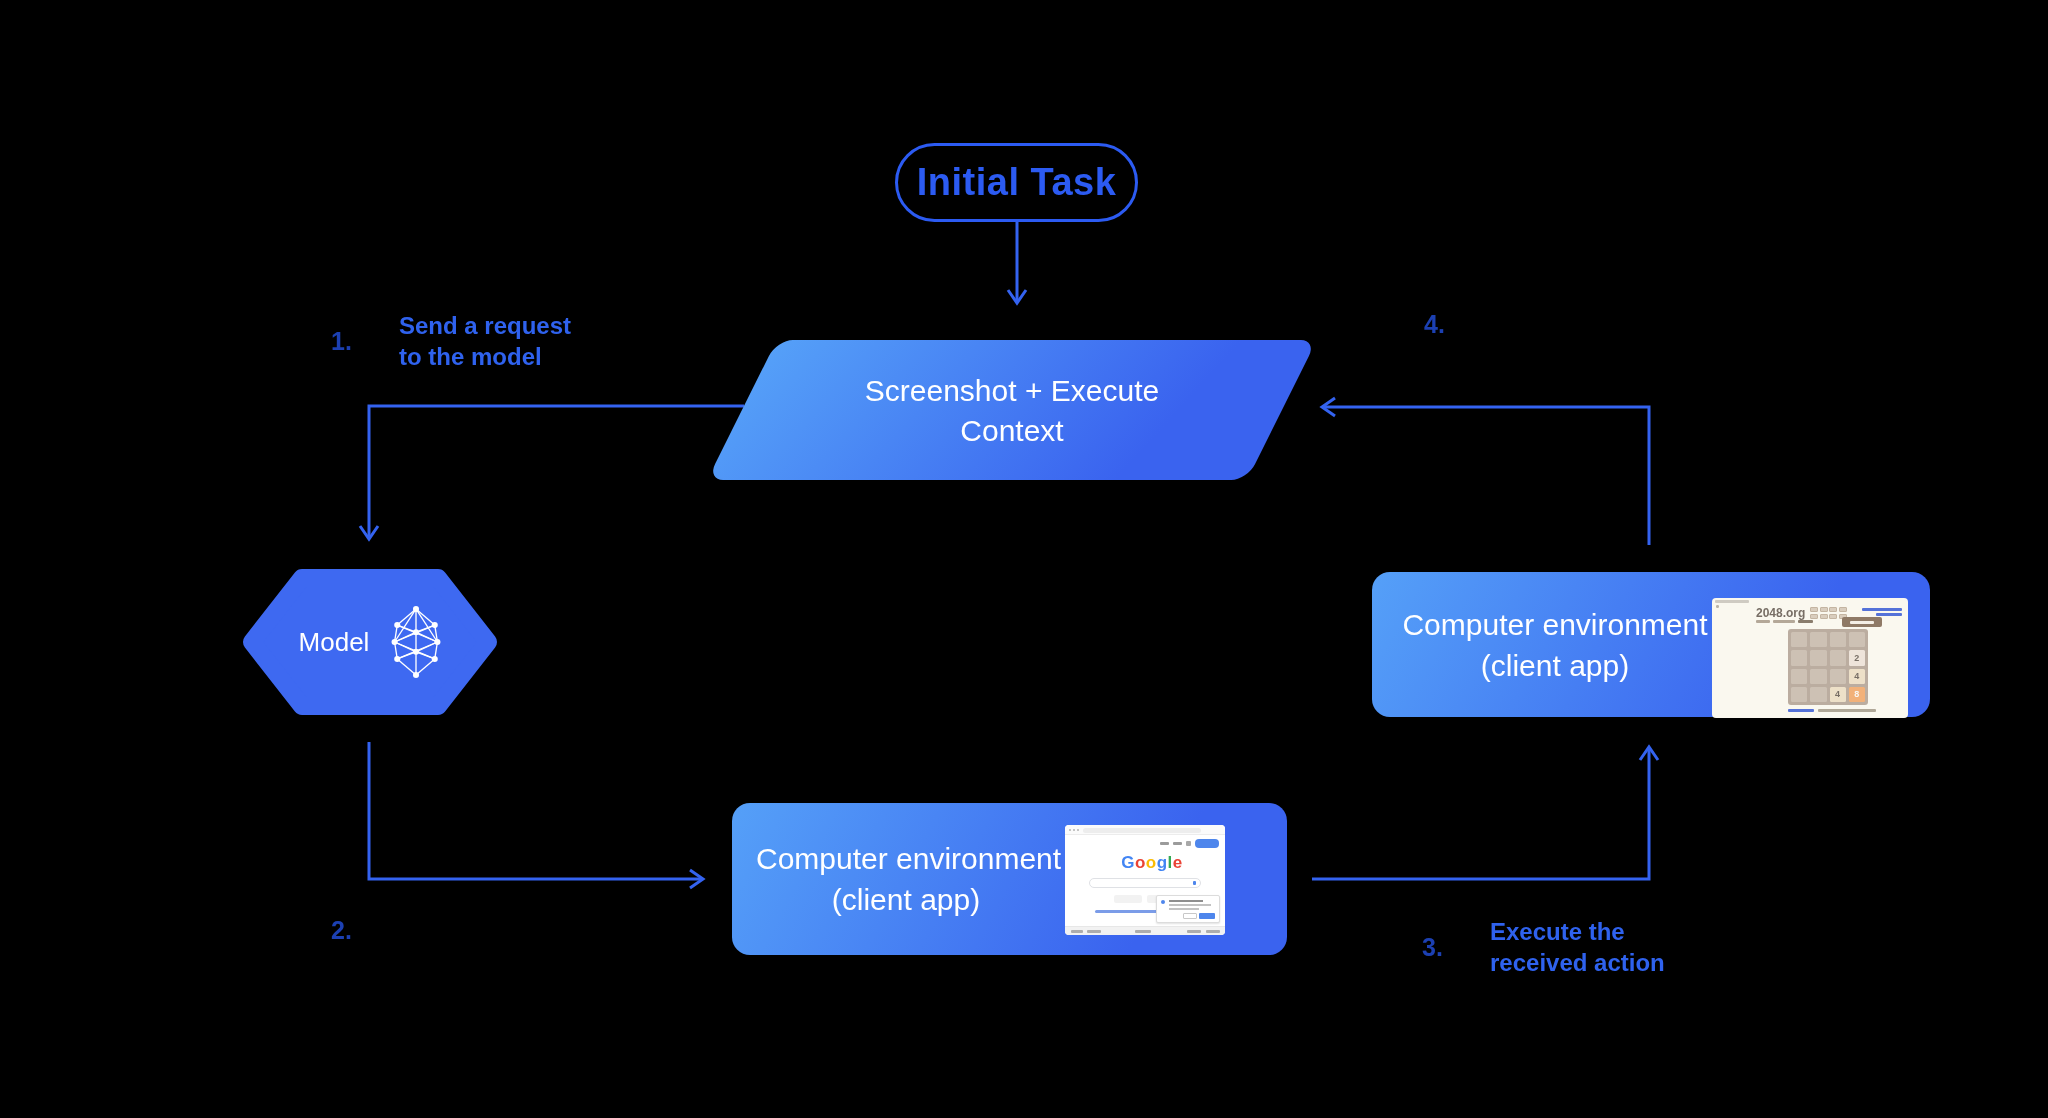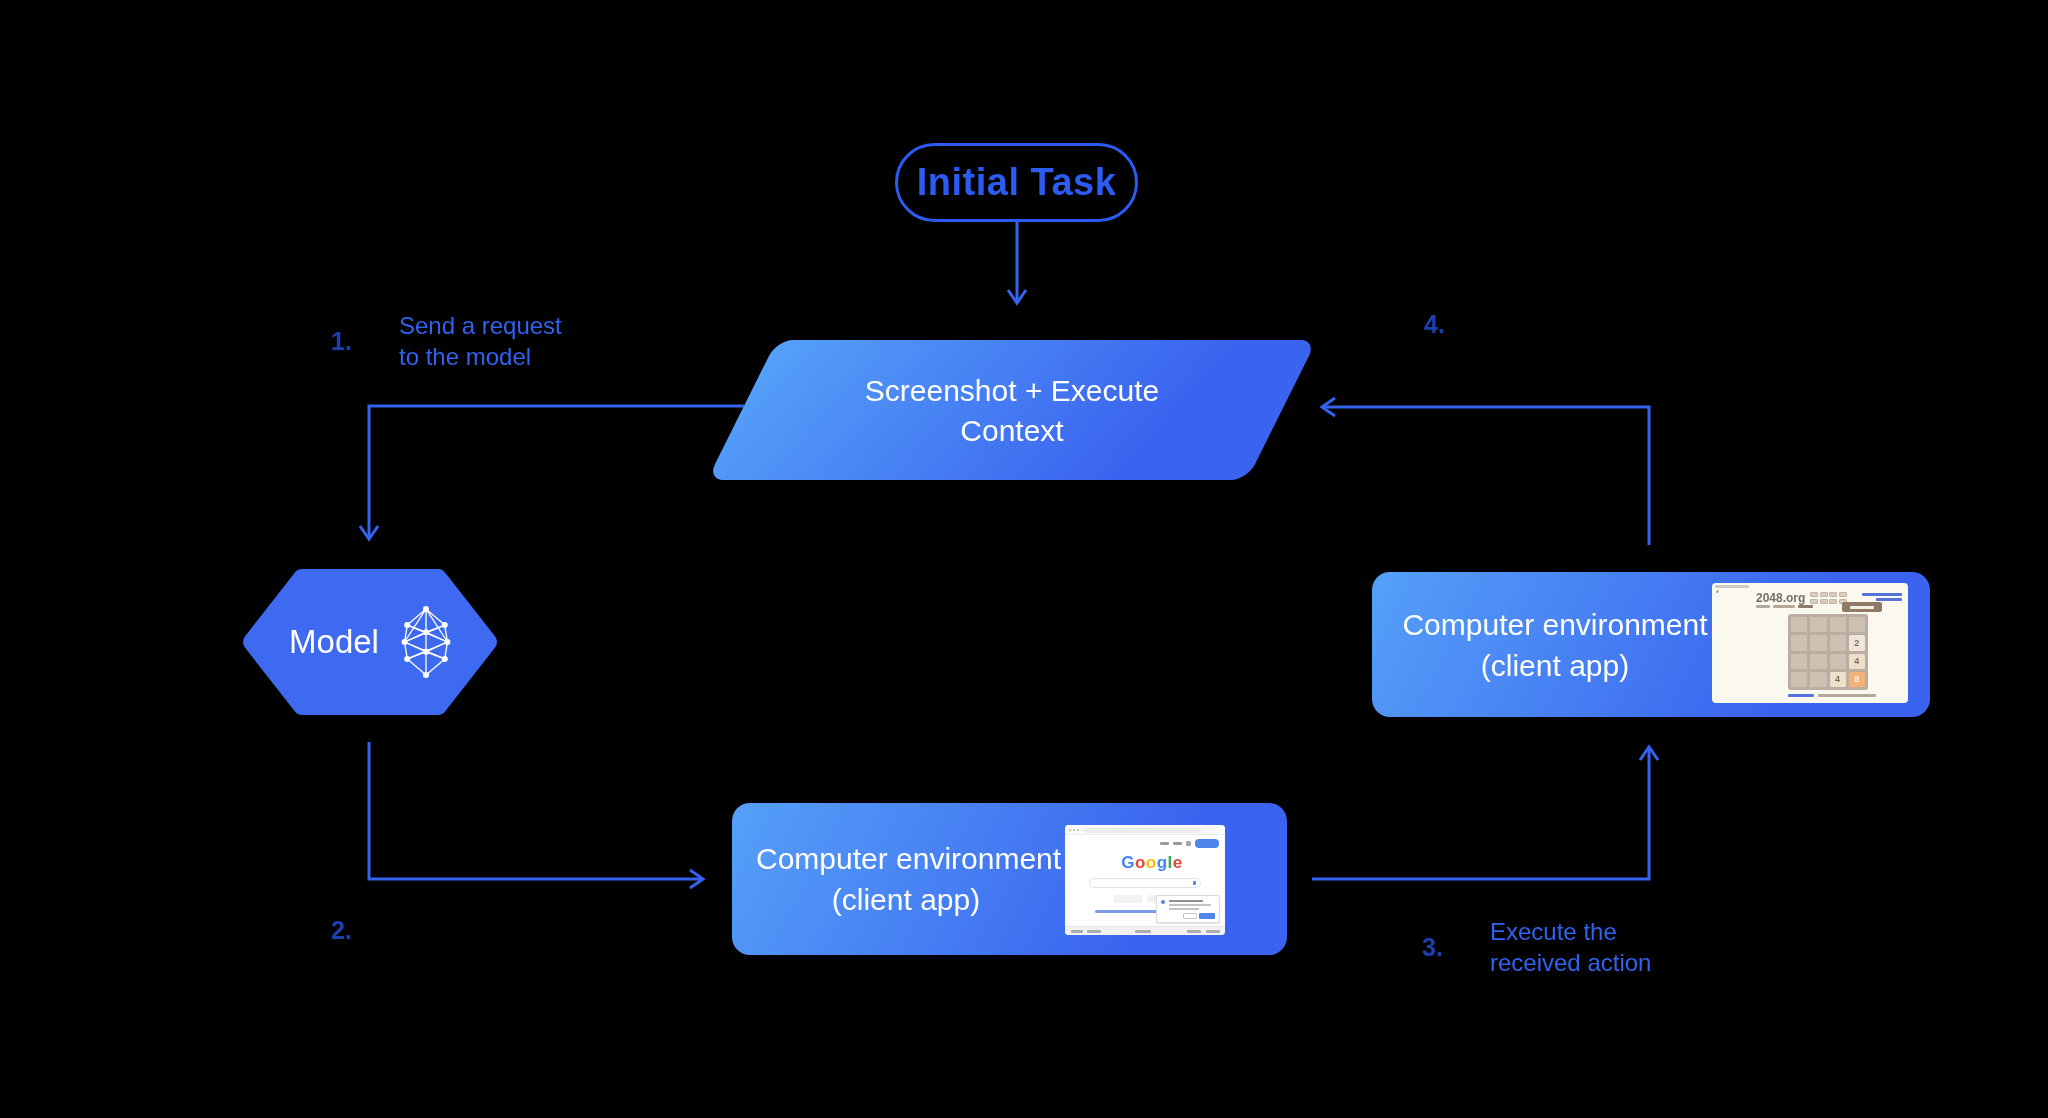--- a/index.html
+++ b/index.html
@@ -34,29 +34,29 @@
     text-align:center; color:#fff; font-size:30px; line-height:40px;
     display:flex; flex-direction:column;
   }
 
   
   .hexagon { position:absolute; left:238px; top:566px; width:264px; height:152px; }
   .hexagon polygon { fill:var(--model-fill,#3e69f1); stroke:var(--model-fill,#3e69f1); stroke-width:18; stroke-linejoin:round; }
   .model-content {
     position:absolute; left:238px; top:566px; width:264px; height:152px;
     display:flex; align-items:center; justify-content:center; gap:22px;
-    color:#fff; font-size:33px;
+    color:#fff; font-size:26px;
   }
   .net-icon line { stroke:#fff; stroke-width:1.5; }
   .net-icon circle { fill:#fff; }
 
   
   .step { position:absolute; display:flex; align-items:center; }
   .step-num { font-size:25px; font-weight:700; color:var(--step-number-blue,#1c40b2); width:68px; }
-  .step-text { display:flex; flex-direction:column; font-size:24px; font-weight:400;
+  .step-text { display:flex; flex-direction:column; font-size:24px; font-weight:700;
                color:var(--step-text-blue,#2f62ee); line-height:31px; }
   .ln { white-space:nowrap; }
   .step-1 { left:331px; top:310px; }
   .step-2 { left:331px; top:916px; }
   .step-3 { left:1422px; top:916px; }
   .step-4 { left:1424px; top:310px; }
 
   
   .env-box {
     position:absolute; border-radius:18px;
@@ -102,21 +102,21 @@
   .gm-dlg-b3 { position:absolute; left:12px; top:12px; width:30px; height:2px; background:#c2c2c2; }
   .gm-dlg-btn { position:absolute; bottom:3px; height:6px; border-radius:1px; }
   .gm-dlg-btn.outline { right:22px; width:14px; border:1px solid #c8c8c8; background:#fff; }
   .gm-dlg-btn.solid { right:4px; width:16px; background:#4e86ec; }
   .gm-footer { position:absolute; left:0; bottom:0; width:100%; height:9px; background:#f2f2f2; border-top:1px solid #e7e7e7; }
   .gm-footer .bar { position:absolute; top:3px; height:2.5px; background:#adadad; }
   .gm-f1{left:6px;width:12px;} .gm-f2{left:22px;width:14px;} .gm-f3{left:70px;width:16px;}
   .gm-f4{right:24px;width:14px;} .gm-f5{right:5px;width:14px;}
 
   
-  .mini-2048 { position:absolute; left:340px; top:11px; width:196px; height:120px;
+  .mini-2048 { position:absolute; left:340px; top:26px; width:196px; height:120px;
                background:#faf8ef; border-radius:4px; overflow:hidden; }
   .g2-tabbar { position:absolute; left:3px; top:2px; width:34px; height:3px; background:#cfcbc2; border-radius:1px; }
   .g2-star { position:absolute; left:4px; top:7px; width:2.5px; height:2.5px; background:#b9b4a9; border-radius:50%; }
   .g2-title { position:absolute; left:44px; top:8px; font-size:12px; font-weight:700; color:#776e65; }
   .g2-scores { position:absolute; left:98px; top:9px; display:grid;
                grid-template-columns:repeat(4,8px); grid-auto-rows:5px; gap:1.5px; }
   .g2-scores span { background:#d9cdbd; border:0.5px solid #c4b5a2; border-radius:1px; }
   .g2-links { position:absolute; right:6px; top:10px; display:flex; flex-direction:column; gap:2px; align-items:flex-end; }
   .blubar { display:inline-block; height:3px; background:#5572d8; border-radius:1px; }
   .g2-l1{width:40px;} .g2-l2{width:26px;}

